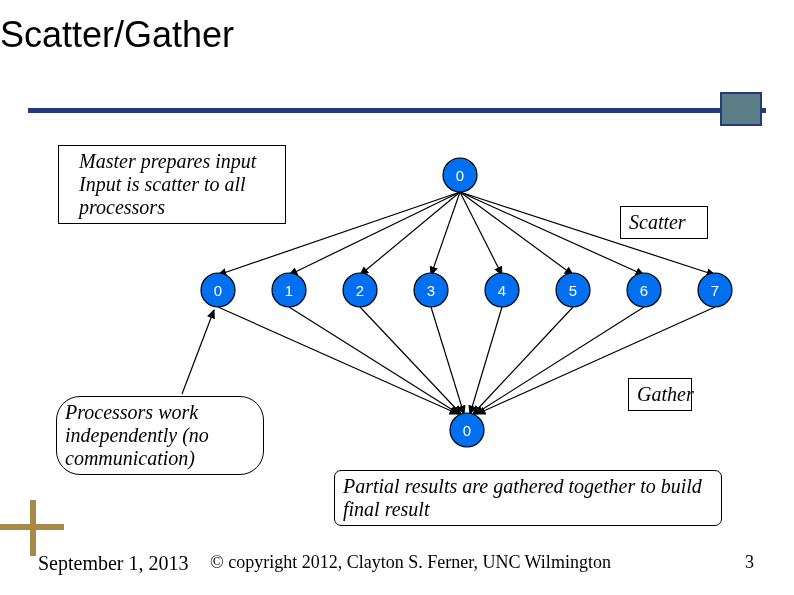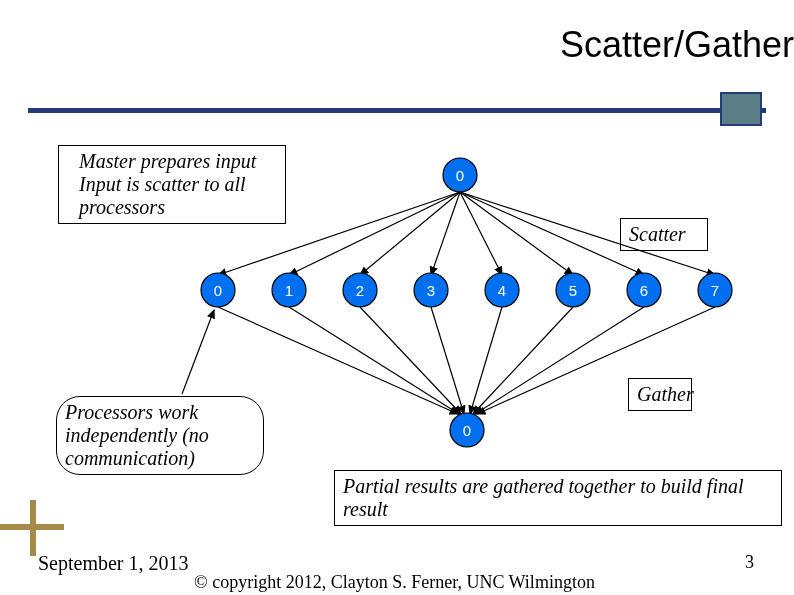--- a/index.html
+++ b/index.html
@@ -6,22 +6,22 @@
   body {
     width: 794px;
     height: 595px;
     background: #fff;
     font-family: Arial, Helvetica, sans-serif;
     position: relative;
     overflow: hidden;
   }
   .title {
     font-size: 36px;
-    text-align: right;
-    padding-top: 24px;
+    text-align: left;
+    padding-top: 14px;
     color: #000;
   }
   .hr-line {
     position: absolute;
     left: 28px;
     top: 108px;
     width: 738px;
     height: 0;
     border-top: 5px solid #253a7a;
   }
@@ -38,24 +38,24 @@
     position: absolute;
     border: 1.5px solid #000;
     background: #fff;
     padding: 4px 8px;
     font-style: italic;
     font-family: "Times New Roman", serif;
     font-size: 20px;
     line-height: 1.15;
   }
   .box-master { left: 58px; top: 145px; width: 228px; padding-left: 20px; }
-  .label-scatter { left: 620px; top: 218px; width: 88px; }
+  .label-scatter { left: 620px; top: 206px; width: 88px; }
   .label-gather { left: 628px; top: 378px; width: 64px; }
   .box-proc { left: 56px; top: 396px; width: 208px; border-radius: 24px; }
-  .box-partial { left: 334px; top: 470px; width: 448px; }
+  .box-partial { left: 334px; top: 470px; width: 388px; border-radius: 7px; }
   .svg-stage {
     position: absolute;
     left: 0; top: 0;
     width: 794px;
     height: 595px;
     pointer-events: none;
   }
   .node {
     fill: #0070f0;
     stroke: #000;
@@ -76,25 +76,24 @@
   }
   .footer-date {
     position: absolute;
     left: 38px;
     top: 552px;
     font-family: "Times New Roman", serif;
     font-size: 20px;
   }
   .footer-copy {
     position: absolute;
-    left: 194px;
+    left: 210px;
     top: 552px;
     font-family: "Times New Roman", serif;
     font-size: 18px;
-    margin-top: 20px;
   }
   .page-num {
     position: absolute;
     right: 40px;
     top: 552px;
     font-family: "Times New Roman", serif;
     font-size: 18px;
   }
   .footer-accent {
     position: absolute;

